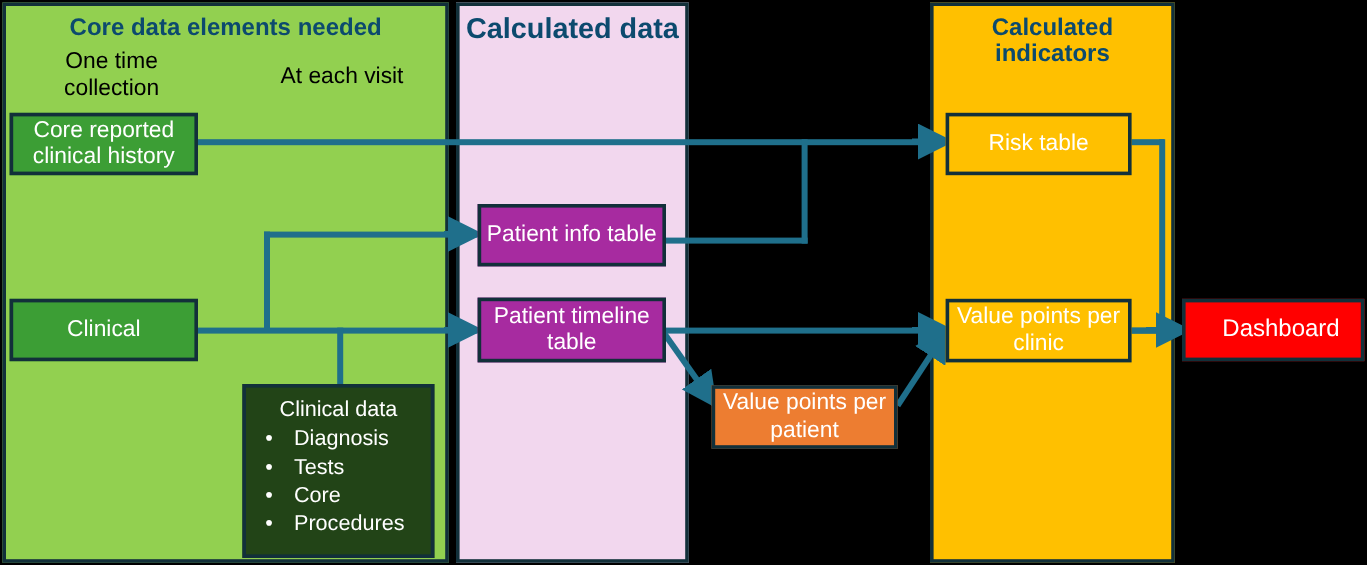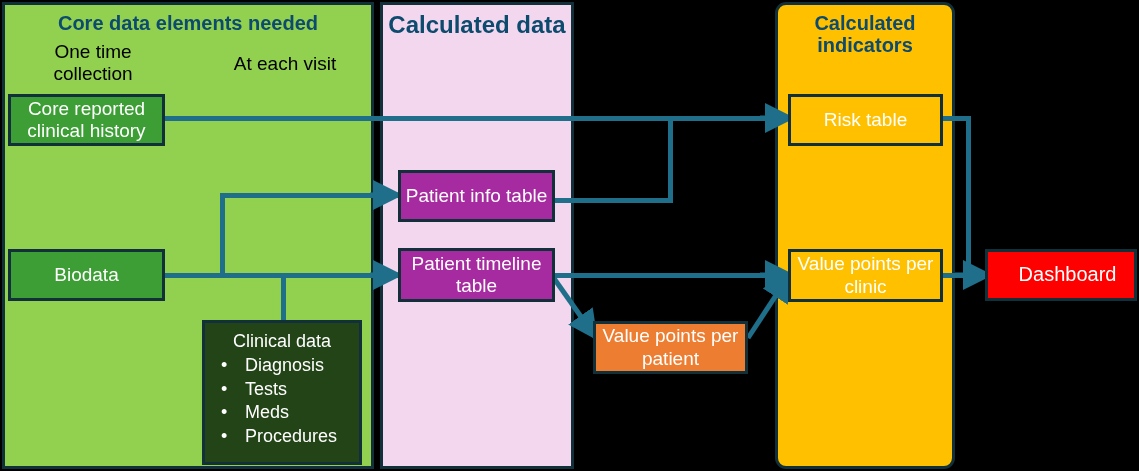--- a/index.html
+++ b/index.html
@@ -46,21 +46,21 @@
   <div class="col col-green" style="left:2px;top:2px;width:372px;height:467px;">
     <div class="col-title" style="top:7px;font-size:20px;">Core data elements needed</div>
     <div class="sublabel" style="left:18px;top:36px;width:140px;font-size:19px;">One time collection</div>
     <div class="sublabel" style="left:200px;top:48px;width:160px;font-size:19px;">At each visit</div>
   </div>
 
   <div class="col col-pink" style="left:380px;top:2px;width:194px;height:467px;">
     <div class="col-title" style="top:7px;font-size:24px;">Calculated data</div>
   </div>
 
-  <div class="col col-yellow" style="left:775px;top:2px;width:180px;height:467px;border-radius:11px;">
+  <div class="col col-yellow" style="left:775px;top:2px;width:204px;height:467px;">
     <div class="col-title" style="top:7px;font-size:20px;">Calculated indicators</div>
   </div>
 
   <div class="lnk h" style="left:165px;top:116px;width:610px;"></div>
 
   <div class="lnk h" style="left:553px;top:198px;width:120px;"></div>
   <div class="lnk v" style="left:668px;top:116px;height:87px;"></div>
 
   <div class="lnk h" style="left:165px;top:273px;width:233px;"></div>
 
@@ -90,36 +90,36 @@
 
     <line x1="760" y1="118" x2="792" y2="118" stroke="#1f6f8b" stroke-width="5" marker-end="url(#ah)"></line>
     <line x1="370" y1="195" x2="400" y2="195" stroke="#1f6f8b" stroke-width="5" marker-end="url(#ah)"></line>
     <line x1="370" y1="275" x2="400" y2="275" stroke="#1f6f8b" stroke-width="5" marker-end="url(#ah)"></line>
     <line x1="760" y1="275" x2="792" y2="275" stroke="#1f6f8b" stroke-width="5" marker-end="url(#ah)"></line>
     <line x1="955" y1="275" x2="990" y2="275" stroke="#1f6f8b" stroke-width="5" marker-end="url(#ah)"></line>
   </svg>
 
   <div class="node n-green" style="left:8px;top:94px;width:157px;height:52px;font-size:19px;">Core reported clinical history</div>
 
-  <div class="node n-green" style="left:8px;top:249px;width:157px;height:52px;font-size:19px;">Biodata</div>
+  <div class="node n-green" style="left:8px;top:249px;width:157px;height:52px;font-size:19px;">Clinical</div>
 
   <div class="node n-dark" style="left:202px;top:320px;width:160px;height:145px;font-size:18px;padding:8px 0 0 0;">
     <span class="cd-title">Clinical data</span>
     <ul class="cd-list">
       <li>
         <span class="bullet">•</span>
         <span>Diagnosis</span>
       </li>
       <li>
         <span class="bullet">•</span>
         <span>Tests</span>
       </li>
       <li>
         <span class="bullet">•</span>
-        <span>Meds</span>
+        <span>Core</span>
       </li>
       <li>
         <span class="bullet">•</span>
         <span>Procedures</span>
       </li>
     </ul>
   </div>
 
   <div class="node n-purple" style="left:398px;top:170px;width:157px;height:52px;font-size:19px;">Patient info table</div>
 

